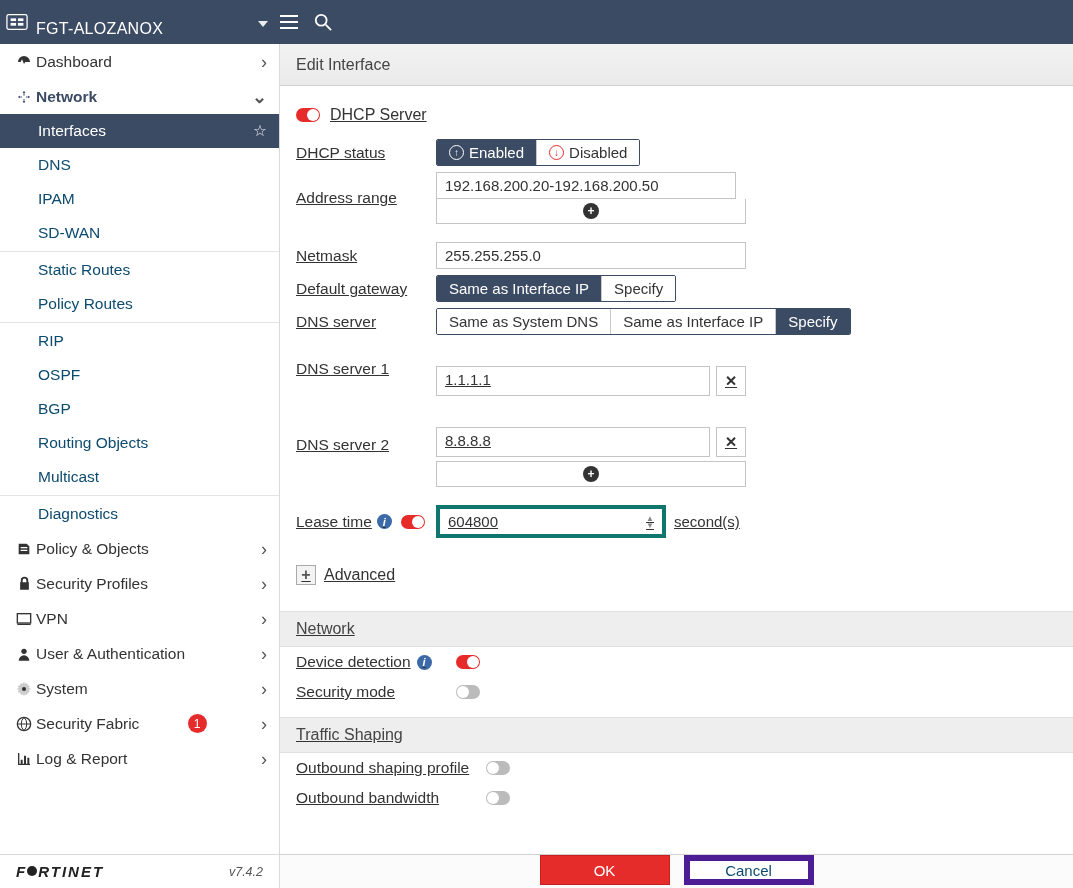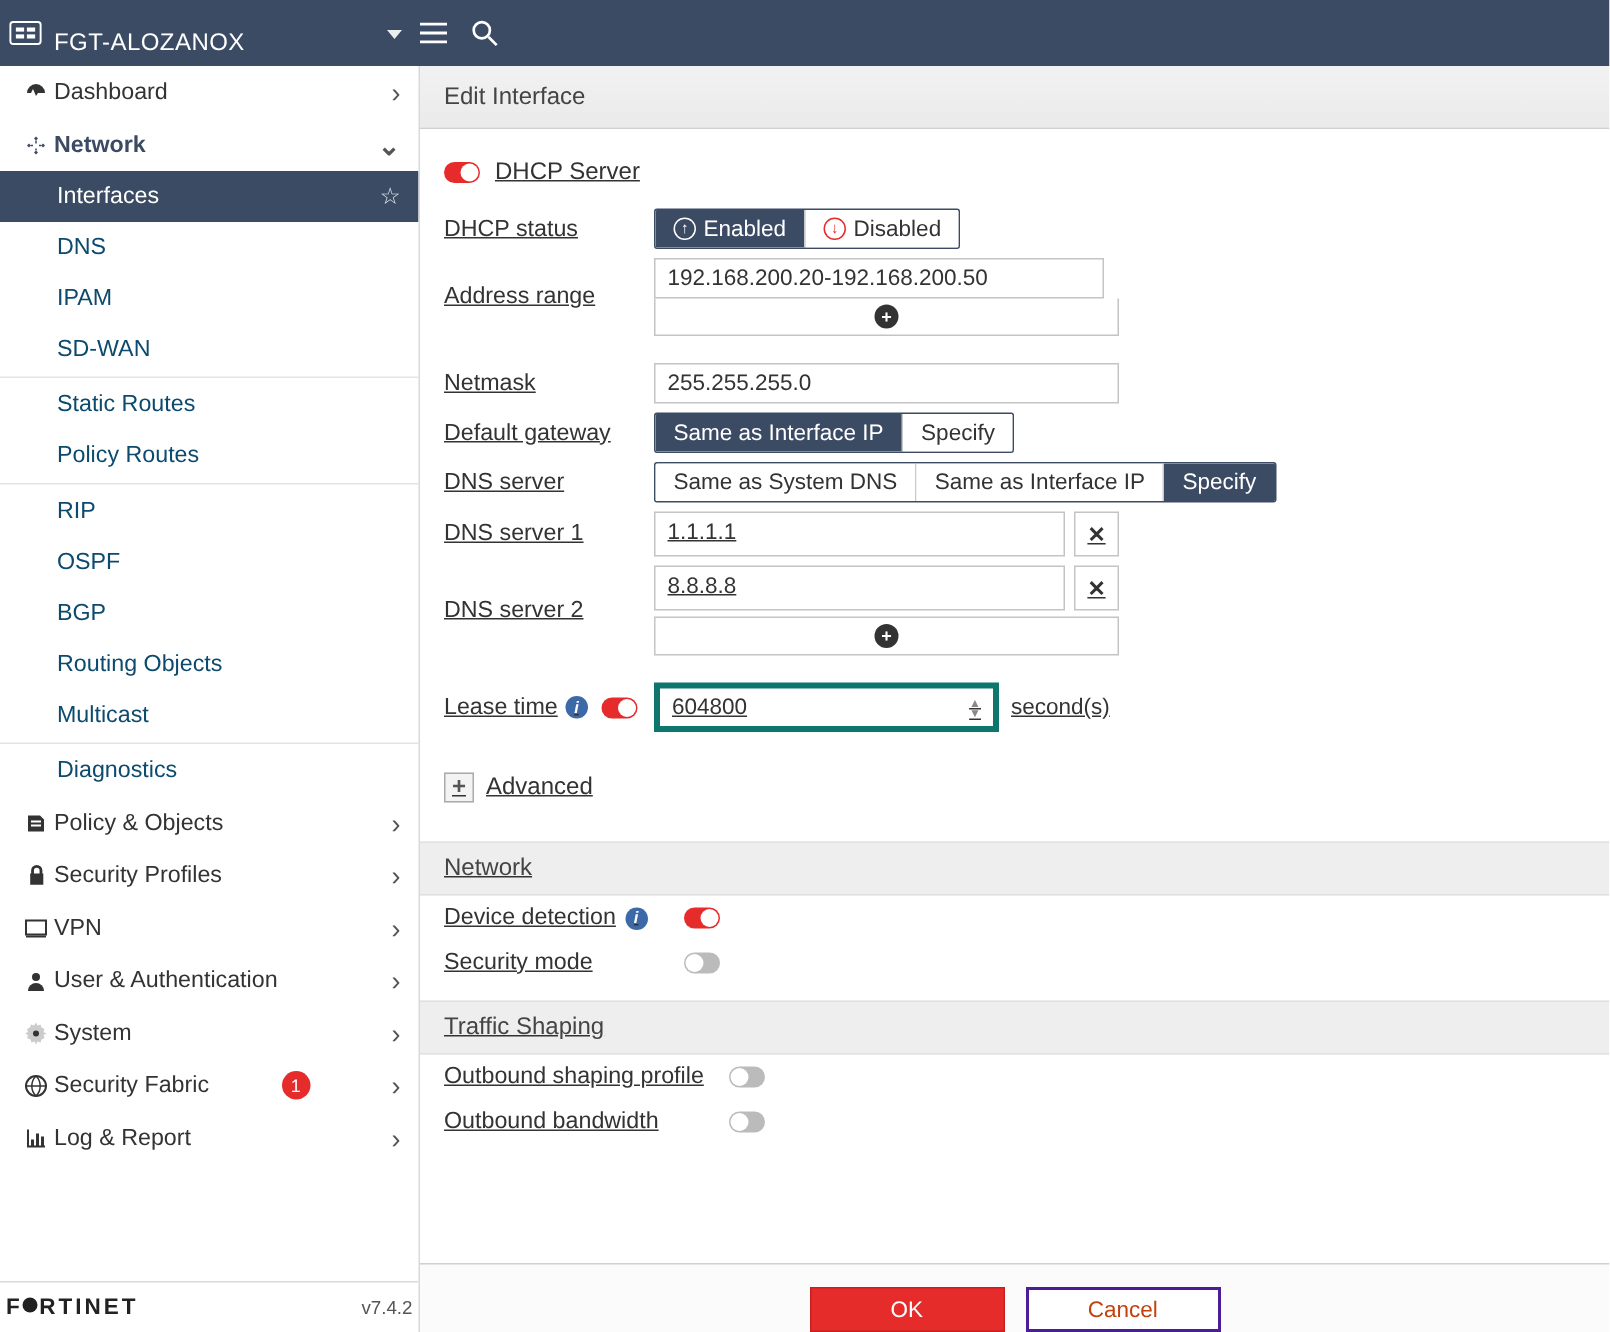--- a/index.html
+++ b/index.html
@@ -16,21 +16,21 @@
 .nav-item { display: flex; align-items: center; height: 35px; padding: 0 12px; cursor: pointer; font-size: 15.5px; color: #333; }
 .nav-item.lvl-1 { font-weight: 400; }
 .nav-item .nav-ico { width: 24px; display: inline-flex; justify-content: center; color: #333; }
 .nav-item .nav-chev { margin-left: auto; font-size: 18px; color: #555; line-height: 1; }
 .nav-item.expanded { color: #3c4b64; font-weight: 600; }
 .nav-sub { display: flex; align-items: center; height: 34px; padding: 0 12px 0 38px; cursor: pointer; font-size: 15.5px; color: #0c4a6e; }
 .nav-sub.active { background: #3c4b64; color: #fff; }
 .nav-sub.active .star { margin-left: auto; color: #fff; opacity: .85; }
 .nav-sep { border-top: 1px solid #e4e4e4; margin: 1px 0; }
 .badge-red { background: #e62b2b; color: #fff; border-radius: 50%; width: 19px; height: 19px; font-size: 12px; display: inline-flex; align-items: center; justify-content: center; margin-left: auto; margin-right: 6px; }
-.side-foot { height: 34px; border-top: 1px solid #d9d9d9; display: flex; align-items: center; justify-content: space-between; padding: 0 4px; }
+.side-foot { height: 34px; border-top: 1px solid #d9d9d9; display: flex; align-items: center; justify-content: space-between; padding: 0 16px; font-style: italic; }
 .brand-txt { font-family: Arial, sans-serif; font-weight: 900; letter-spacing: 2px; font-size: 15px; color: #222; }
 .ver { font-size: 12.5px; color: #555; }
 .content { flex: 1; display: flex; flex-direction: column; min-width: 0; }
 .crumb { height: 42px; background: linear-gradient(#f2f2f2,#eaeaea); border-bottom: 1px solid #d0d0d0; display: flex; align-items: center; padding: 15px 16px; font-size: 16px; color: #444; }
 .scroll { flex: 1; overflow-y: auto; padding: 14px 0 0 0; text-decoration: underline; }
 .sec-head { background: #eeeeee; padding: 8px 16px; font-size: 16px; color: #444; border-top: 1px solid #e0e0e0; border-bottom: 1px solid #e0e0e0; margin-top: 10px; }
 .block { padding: 2px 16px 8px 16px; }
 .toggle-row { display: flex; align-items: center; gap: 10px; padding: 6px 16px 10px 16px; font-size: 16px; color: #333; }
 .switch { position: relative; width: 24px; height: 14px; border-radius: 7px; display: inline-block; }
 .switch.on { background: #e62b2b; }
@@ -45,33 +45,33 @@
 .seg-btn { padding: 4px 12px; font-size: 15px; background: #fff; color: #333; border-right: 1px solid #c9c9c9; cursor: pointer; display: inline-flex; align-items: center; gap: 5px; }
 .seg-btn:last-child { border-right: none; }
 .seg-btn.active { background: #3c4b64; color: #fff; }
 .seg-ico { display:inline-flex; width:15px; height:15px; border:1.5px solid currentColor; border-radius:50%; align-items:center; justify-content:center; font-size:10px; line-height:1; }
 .seg-ico.up { color:#fff; }
 .seg-ico.down { color:#e62b2b; }
 .input-box { border: 1px solid #c4c4c4; padding: 4px 8px; font-size: 15px; min-width: 300px; display: inline-block; background:#fff; }
 .input-box.sm { min-width: 270px; }
 .plus-row { border:1px solid #c4c4c4; border-top:none; display:flex; justify-content:center; padding:4px 0; cursor:pointer; }
 .plus-circle { width:16px; height:16px; border-radius:50%; background:#333; color:#fff; display:inline-flex; align-items:center; justify-content:center; font-size:12px; font-weight:700; }
-.dns-row { display:flex; gap:6px; }
+.dns-row { display:flex; gap:6px;margin-top:25px; }
 .x-btn { width:30px; height:30px; border:1px solid #c4c4c4; display:inline-flex; align-items:center; justify-content:center; cursor:pointer; font-weight:700; }
 .spin-inp { border:4px solid #0f766e; padding:4px 8px; font-size:15px; width:230px; display:inline-flex; justify-content:space-between; align-items:center; background:#fff; }
 .spin-arrows { display:flex; flex-direction:column; font-size:8px; line-height:7px; color:#888; gap:0; }
 .sub-unit { font-size:15px; color:#333; margin-left:8px; }
 .adv-row { display:flex; align-items:center; gap:8px; padding: 16px 16px 16px 16px; font-size:16px; }
 .adv-plus { width:20px; height:20px; border:1px solid #aaa; background:#f3f3f3; display:inline-flex; align-items:center; justify-content:center; font-weight:700; color:#555; }
 .info-ico { width:15px; height:15px; border-radius:50%; background:#3c6aa8; color:#fff; font-size:11px; display:inline-flex; align-items:center; justify-content:center; font-weight:700; font-style:italic; }
 .opt-row { display:flex; align-items:center; gap:10px; padding:6px 16px; font-size:15.5px; }
-.foot { height: 46px; border-top:1px solid #d0d0d0; background:#fbfbfb; display:flex; align-items:flex-end; justify-content:center; gap:14px; }
+.foot { height: 34px; border-top:1px solid #d0d0d0; background:#fbfbfb; display:flex; align-items:flex-start; justify-content:center; gap:14px; }
 .btn { min-width:130px; height:30px; font-size:15px; display:inline-flex; align-items:center; justify-content:center; cursor:pointer; }
 .btn.primary { background:#e62b2b; color:#fff; border:1px solid #c91f1f; }
-.btn.secondary { background:#fff; color:#c2410c; border:2px solid #4c1d95; }
+.btn.secondary { background:#fff; color:#0c4a6e; border:6px solid #4c1d95; }
 .lbl-wide { width:180px !important; }
 </style>
 </head>
 <body>
 
 <div class="topbar">
   <div class="logo-blk">
     <span class="logo-icon">
       <svg viewBox="0 0 24 24" width="22" height="22">
         <rect x="1" y="4" width="22" height="16" fill="none" stroke="#fff" stroke-width="1.4" rx="2"></rect>

